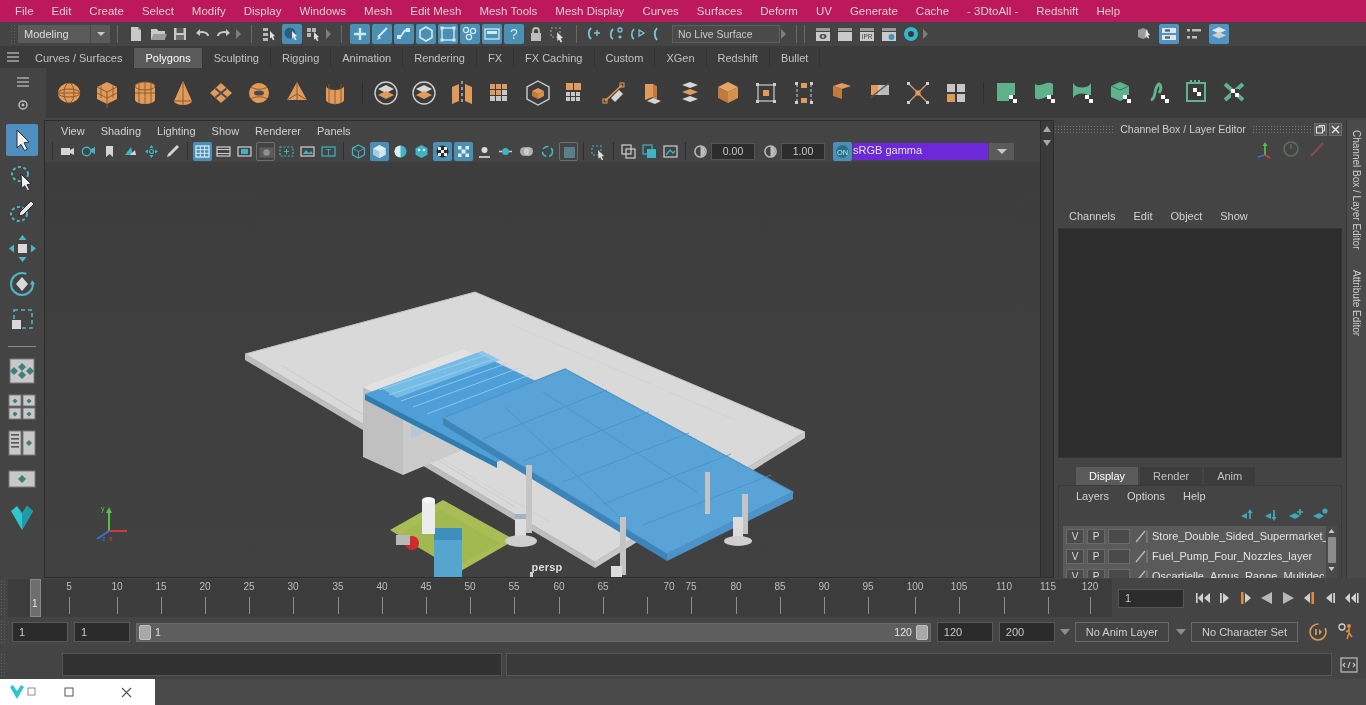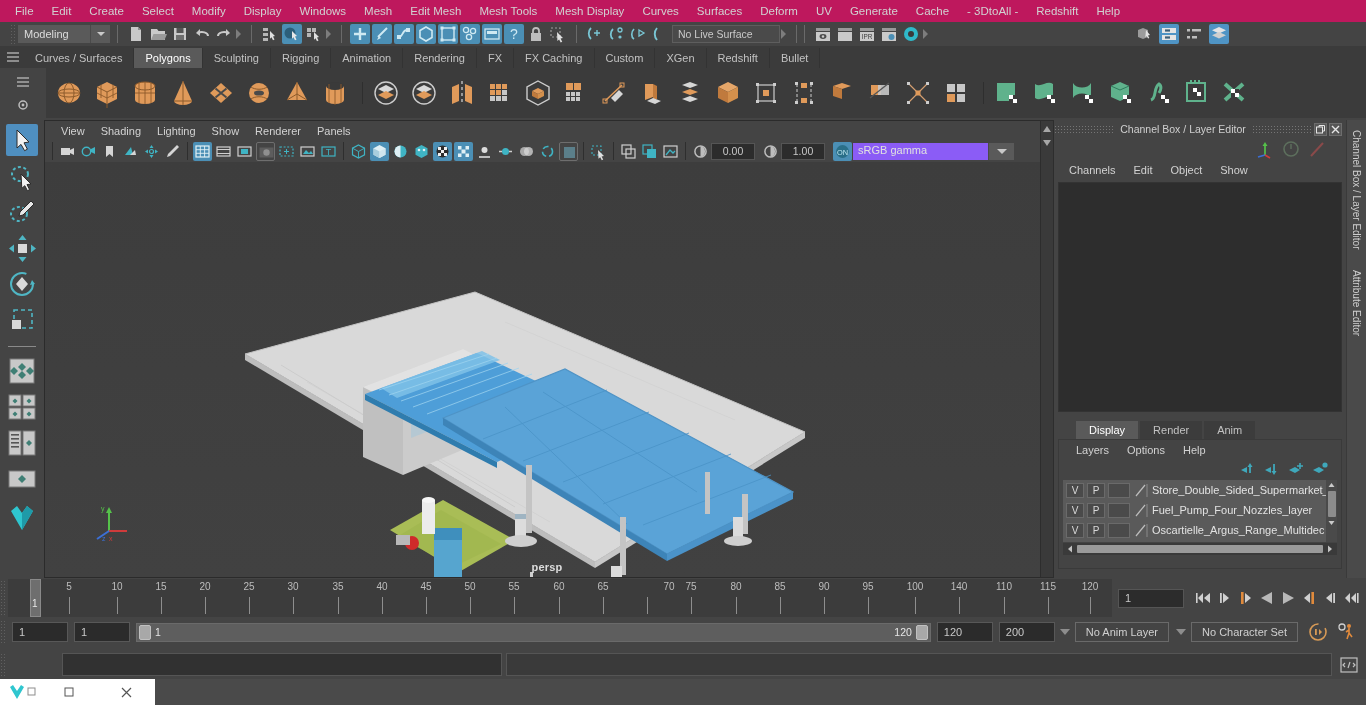--- a/index.html
+++ b/index.html
@@ -99,22 +99,22 @@
   #viewmenu .vm{ font-size:11px; color:#d2d2d2; padding:1px 8px; }
   #viewbar{ height:22px; display:flex; align-items:center; padding-left:3px; background:#444; }
   .vi{ width:19px; height:19px; margin:0 1px; position:relative; flex:none; }
   .vi.on{ background:#4b8fb5; border-radius:2px; }
   .vi.framed{ border:1px solid #6e6e6e; border-radius:2px; }
   .numfield{
     width:44px; height:17px; background:#2c2c2c; border:1px solid #555;
     color:#c8c8c8; font-size:10.5px; line-height:15px; text-align:center;
   }
   .gammabox{
-    width:135px; height:17px; background:#8b5cf6; color:#e0e0e0;
-    font-size:11px; line-height:15px; padding-left:5px; border:none;
+    width:135px; height:17px; background:#6d28d9; color:#e0e0e0;
+    font-size:11px; line-height:15px; border:none;
   }
   .gammaarrow{ width:26px; height:17px; background:#5a5a5a; position:relative; border-left:1px solid #4b4b4b;}
   .gammaarrow:after{ content:""; position:absolute; left:8px; top:6px;
     border-left:5px solid transparent; border-right:5px solid transparent; border-top:5px solid #c9c9c9; }
 
   #viewport{ position:relative; width:100%; height:415px; background:#3f3f3f; overflow:hidden; }
   #persplabel{
     position:absolute; left:0; right:0; bottom:4px; text-align:center;
     font-size:11px; font-weight:bold; color:#dcdcdc; letter-spacing:.2px;
   }
@@ -132,21 +132,21 @@
     position:absolute; left:1054px; top:120px; width:292px; height:458px; background:#444;
   }
   #rp-title{ height:18px; display:flex; align-items:center; font-size:10.5px; color:#cfcfcf; }
   .dotfill{
     flex:1; height:8px;
     background-image:radial-gradient(#757575 .9px, transparent .9px);
     background-size:3px 3px;
   }
   .winbtn{ width:13px; height:13px; background:#565656; border:1px solid #6d6d6d; position:relative; margin-left:2px;}
   #rp-gizmos{ height:22px; position:relative; }
-  #rp-menu{ height:20px; display:flex; align-items:center; padding-left:6px; }
+  #rp-menu{ height:20px; display:flex; align-items:center; padding-left:6px;margin-top:46px; }
   #rp-menu .rm{ font-size:11px; color:#d2d2d2; padding:1px 9px; }
   #channelarea{ margin:2px 4px 0 4px; height:230px; background:#2d2d2d; border:1px solid #333; }
 
   #layertabs{ display:flex; align-items:flex-end; height:21px; margin:6px 0 0 22px; }
   #layertabs .lt{
     font-size:11px; padding:3px 13px; color:#c2c2c2; background:#3c3c3c; margin-right:2px;
   }
   #layertabs .lt.active{ background:#5a5a5a; color:#fff; }
   #layerbody{ margin:0 4px; background:#444; border:1px solid #3a3a3a; height:130px; }
   #layermenu{ height:20px; display:flex; align-items:center; padding-left:8px; }
@@ -1446,21 +1446,21 @@
       <div class="ticklabel" style="left:506px">55</div>
       <div class="ticklabel" style="left:551px">60</div>
       <div class="ticklabel" style="left:595px">65</div>
       <div class="ticklabel" style="left:661px">70</div>
       <div class="ticklabel" style="left:683px">75</div>
       <div class="ticklabel" style="left:728px">80</div>
       <div class="ticklabel" style="left:772px">85</div>
       <div class="ticklabel" style="left:816px">90</div>
       <div class="ticklabel" style="left:860px">95</div>
       <div class="ticklabel" style="left:907px">100</div>
-      <div class="ticklabel" style="left:951px">140</div>
+      <div class="ticklabel" style="left:951px">105</div>
       <div class="ticklabel" style="left:996px">110</div>
       <div class="ticklabel" style="left:1040px">115</div>
       <div class="ticklabel" style="left:1082px">120</div>
       <div class="tickmark" style="left:61px"></div>
         <div class="tickmark" style="left:109px"></div>
       <div class="tickmark" style="left:153px"></div>
         <div class="tickmark" style="left:197px"></div>
       <div class="tickmark" style="left:241px"></div>
         <div class="tickmark" style="left:285px"></div>
       <div class="tickmark" style="left:330px"></div>

